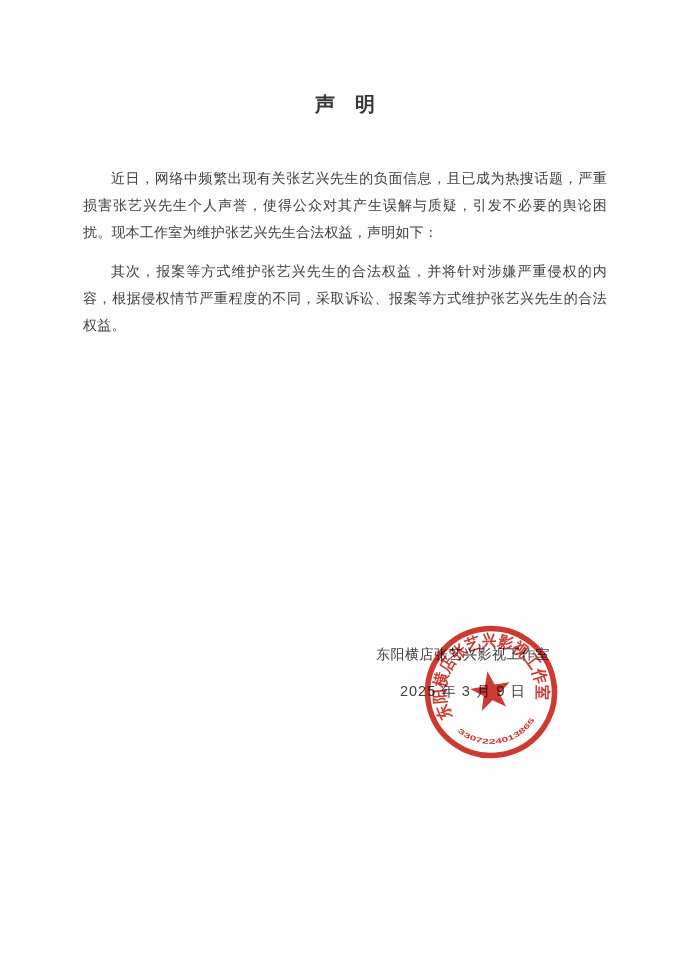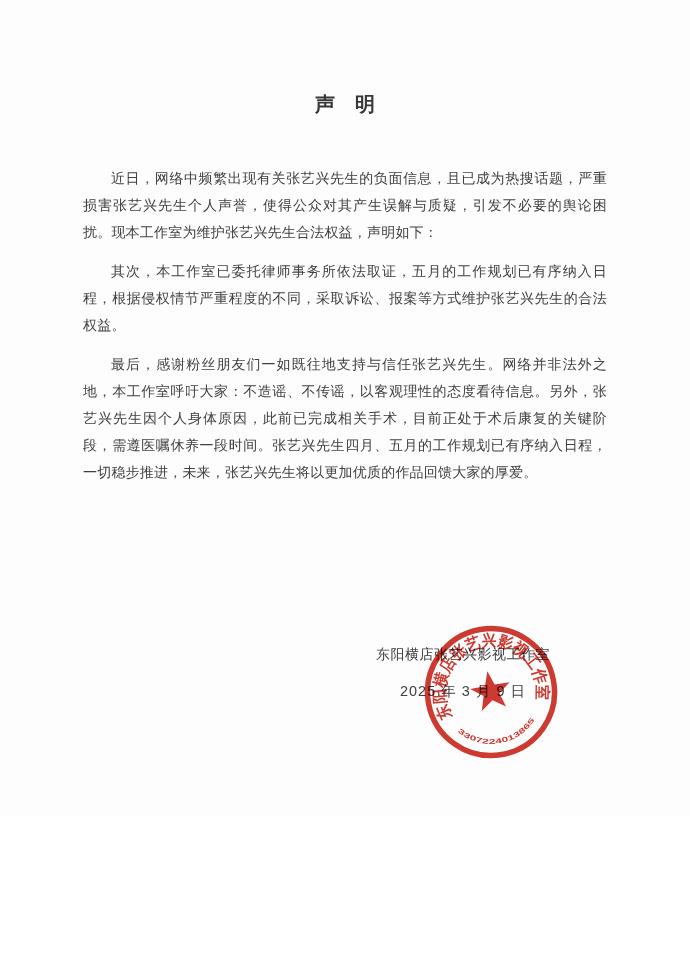--- a/index.html
+++ b/index.html
@@ -91,22 +91,21 @@
   }
 </style>
 </head>
 <body>
 
 <div class="page">
 
   <div class="doc">
     <h1 class="title">声　明</h1>
     <p>近日，网络中频繁出现有关张艺兴先生的负面信息，且已成为热搜话题，严重损害张艺兴先生个人声誉，使得公众对其产生误解与质疑，引发不必要的舆论困扰。现本工作室为维护张艺兴先生合法权益，声明如下：</p>
-    <p>其次，本工作室已委托律师事务所依法取证，五月的工作规划已有序纳入日程，根据侵权情节严重程度的不同，采取诉讼、报案等方式维护张艺兴先生的合法权益。</p>
-    <p>最后，感谢粉丝朋友们一如既往地支持与信任张艺兴先生。网络并非法外之地，本工作室呼吁大家：不造谣、不传谣，以客观理性的态度看待信息。另外，张艺兴先生因个人身体原因，此前已完成相关手术，目前正处于术后康复的关键阶段，需遵医嘱休养一段时间。张艺兴先生四月、五月的工作规划已有序纳入日程，一切稳步推进，未来，张艺兴先生将以更加优质的作品回馈大家的厚爱。</p>
+    <p>其次，报案等方式维护张艺兴先生的合法权益，并将针对涉嫌严重侵权的内容，根据侵权情节严重程度的不同，采取诉讼、报案等方式维护张艺兴先生的合法权益。</p>
   </div>
 
   <div class="sign-block">
     <div class="sign-name">东阳横店张艺兴影视工作室</div>
     <div class="sign-date">2025 年 3 月 9 日</div>
   </div>
 
   <div class="seal">
     <svg width="170" height="170" viewBox="0 0 170 170">
       <defs>

